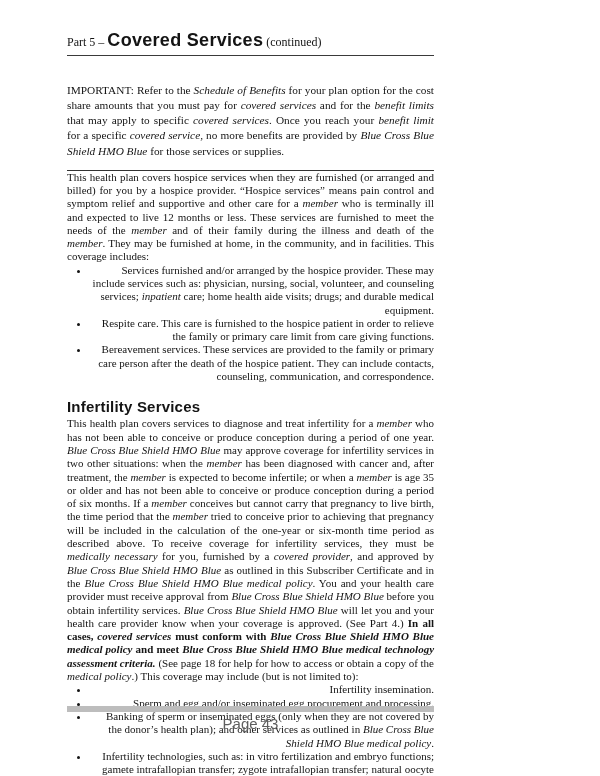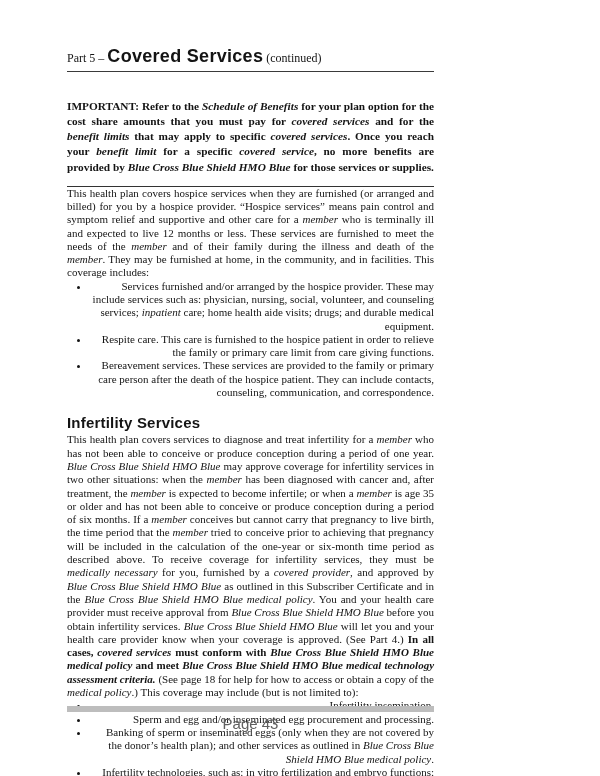--- a/index.html
+++ b/index.html
@@ -3,21 +3,21 @@
 <meta charset="utf-8">
 <style>
   * { box-sizing: border-box; }
   html, body { margin: 0; padding: 0; background: #ffffff; }
   .page {
     position: relative;
     width: 501px;
     height: 776px;
     background: #ffffff;
     color: #141414;
-    padding: 46px 67px 0 67px;
+    padding: 30px 67px 0 67px;
     font-family: "Liberation Serif", "DejaVu Serif", serif;
     overflow: hidden;
   }
   
   .header-line { white-space: nowrap; }
   .header-part, .header-continued {
     font-size: 12px;
     font-family: "Liberation Serif", "DejaVu Serif", serif;
   }
   .header-title {
@@ -27,21 +27,21 @@
     letter-spacing: 0.3px;
   }
   .header-rule {
     border: none;
     border-top: 1.6px solid #3a3a3a;
     margin: 4px 0 0 0;
   }
   
   .important {
     margin-top: 27px;
-    font-weight: bold;
+    font-weight: normal;
     font-size: 11.3px;
     line-height: 1.34;
     text-align: justify;
   }
   .notice-rule {
     border: none;
     border-top: 1.8px solid #333333;
     margin: 11px 0 0 0;
   }
   

